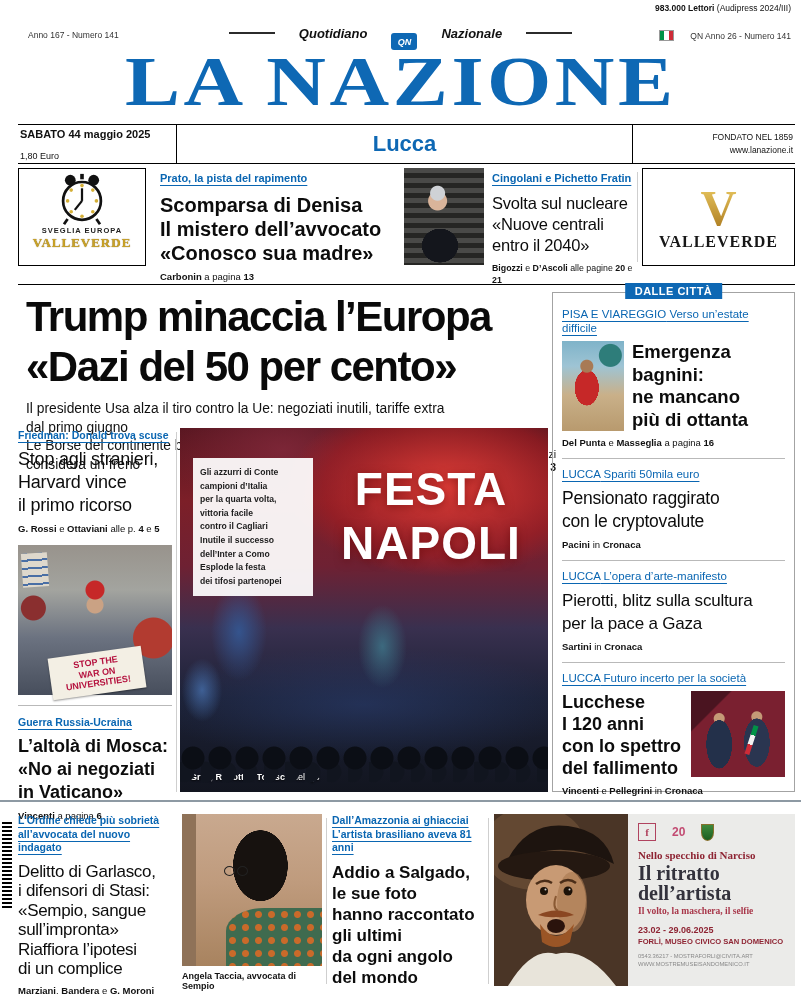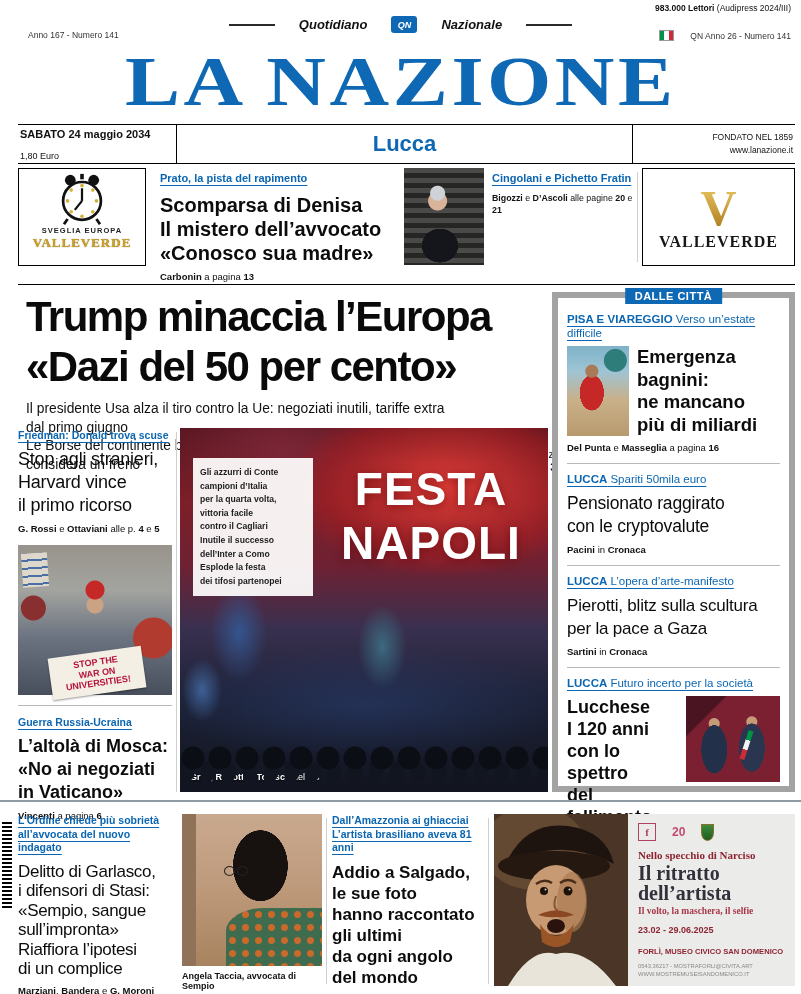--- a/index.html
+++ b/index.html
@@ -8,21 +8,21 @@
   .pre{white-space:pre-line;}
   .b{font-weight:700;}
 
   
   .audipress{position:absolute;top:3px;right:10px;font-size:8.5px;color:#111;}
   .audipress .b{font-weight:800;}
   .qnline{position:absolute;top:16px;left:0;right:0;display:flex;align-items:center;justify-content:center;gap:24px;}
   .qnline .rule{width:46px;height:2px;background:#2b2b2b;}
   .qnword{font-size:13px;font-weight:700;font-style:italic;color:#111;}
   .qnlogo{width:26px;height:17px;background:#0e68b4;border-radius:3px;color:#fff;
-          font-size:9px;font-weight:800;font-style:italic;display:flex;align-items:center;justify-content:center;}
+          font-size:9px;font-weight:800;font-style:italic;display:flex;align-items:center;justify-content:center;margin-top:17px;}
   .annoleft{position:absolute;top:30px;left:28px;font-size:8.5px;color:#333;}
   .annoright{position:absolute;top:30px;right:10px;font-size:8.5px;color:#333;display:flex;align-items:center;gap:16px;}
   .flag{width:13px;height:9px;border:0.5px solid #999;
         background:linear-gradient(90deg,#009246 33%,#fff 33% 66%,#ce2b37 66%);}
 
   
   .masthead{position:absolute;top:44px;left:0;right:0;height:76px;display:flex;align-items:center;justify-content:center;}
   .masthead span{font-family:"Liberation Serif",serif;font-weight:700;font-size:70px;letter-spacing:3px;
                  color:#0e68b4;transform:scaleX(1.18);display:inline-block;line-height:1;}
 
@@ -38,21 +38,21 @@
 
   
   .ad-sveglia{position:absolute;left:18px;top:168px;width:128px;height:98px;border:1.5px solid #000;
               display:flex;flex-direction:column;align-items:center;justify-content:flex-start;padding-top:3px;box-sizing:border-box;}
   .sveglia-l1{font-size:7.5px;font-weight:800;letter-spacing:1px;color:#222;margin-top:-2px;}
   .sveglia-l2{font-family:"Liberation Serif",serif;font-size:13px;font-weight:800;letter-spacing:1px;color:#c9a227;
               text-shadow:0 0 1px #6b4f00;margin-top:0;}
   .kicker{color:#0a66b2;font-size:11px;font-weight:700;text-decoration:underline;
           text-decoration-color:#0a66b2;text-decoration-thickness:1px;text-underline-offset:3px;line-height:14px;}
   .kicker-rich{font-weight:400;}
-  .kicker-rich .b{font-weight:700;}
+  .kicker-rich .b{font-weight:400;}
   .story-denisa{position:absolute;left:160px;top:168px;width:240px;}
   .hl{color:#0c0c0c;}
   .hl-bold{font-weight:800;}
   .hl-light{font-weight:400;letter-spacing:-0.2px;}
   .story-denisa .hl{font-size:20px;line-height:24px;margin-top:7px;}
   .byline{font-size:9.5px;color:#111;white-space:pre-line;line-height:12px;margin-top:6px;}
   .photo{position:absolute;}
   .ph-cingolani{left:404px;top:168px;width:80px;height:97px;
     background-image:
       radial-gradient(circle at 42% 26%,#cfd2d6 0 7px,transparent 8px),
@@ -72,21 +72,21 @@
   .rule-full{position:absolute;left:18px;right:6px;top:284px;height:1px;background:#000;}
 
   
   .lead{position:absolute;left:26px;top:292px;width:530px;}
   .lead-h{font-size:42px;line-height:50px;font-weight:800;letter-spacing:-1.5px;color:#0a0a0a;}
   .lead-sub-row{display:flex;margin-top:8px;}
   .lead-sub{width:438px;font-size:13.8px;line-height:18.5px;color:#111;}
   .lead-serv{flex:1;text-align:right;font-size:10.5px;line-height:13px;align-self:flex-end;white-space:pre-line;}
 
   
-  .citta{position:absolute;left:552px;top:292px;width:243px;height:500px;border:6px solid #a3a3a3;box-sizing:border-box;}
+  .citta{position:absolute;left:552px;top:292px;width:243px;height:500px;border:1px solid #a3a3a3;box-sizing:border-box;}
   .citta-badge{position:absolute;top:-10px;left:50%;transform:translateX(-50%);background:#0e68b4;color:#fff;
                font-size:11px;font-weight:800;padding:2px 10px;letter-spacing:0.5px;white-space:nowrap;}
   .citta-inner{padding:14px 9px 0 9px;}
   .citta .kicker{font-size:11.5px;display:block;}
   .cittarow{display:flex;gap:8px;margin-top:6px;}
   .ph-bagnini{position:static;width:62px;height:90px;flex:0 0 62px;
     background-image:
       radial-gradient(circle at 78% 16%,#2e7d7a 0 11px,transparent 12px),
       radial-gradient(circle at 40% 28%,#a87a55 0 6px,transparent 7px),
       radial-gradient(ellipse 15px 22px at 40% 52%,#c62828 0 80%,transparent 81%),
@@ -177,21 +177,21 @@
   .ad-logos{display:flex;align-items:center;gap:16px;margin-bottom:8px;}
   .logo-f{width:16px;height:16px;border:1px solid #b0435f;color:#b0435f;font-weight:700;font-size:11px;
           display:flex;align-items:center;justify-content:center;font-family:"Liberation Serif",serif;}
   .logo-gmf{color:#c24b72;font-weight:800;font-size:12px;font-family:"Liberation Sans",sans-serif;}
   .logo-crest{width:11px;height:15px;background:linear-gradient(180deg,#3f8a3c,#1b5e20);border-radius:0 0 50% 50%;
               border:1px solid #86702c;}
   .ad-kicker{color:#8e2433;font-size:11px;font-weight:700;}
   .ad-title{color:#33323c;font-size:20px;line-height:20px;font-weight:800;margin-top:2px;}
   .ad-sub{color:#a8374a;font-size:9.5px;font-weight:700;margin-top:3px;}
   .ad-dates{color:#8e2433;font-size:9px;font-weight:700;margin-top:9px;font-family:"Liberation Sans",sans-serif;}
-  .ad-venue{color:#8e2433;font-size:7.6px;font-weight:800;margin-top:12px;font-family:"Liberation Sans",sans-serif;}
+  .ad-venue{color:#8e2433;font-size:7.6px;font-weight:800;margin-top:2px;font-family:"Liberation Sans",sans-serif;}
   .ad-contact{color:#8a8a8a;font-size:5.8px;line-height:8px;margin-top:6px;font-family:"Liberation Sans",sans-serif;}
 </style>
 </head>
 <body>
 
 <div class="page">
 
   <div class="audipress"><span class="b">983.000 Lettori</span><span> (Audipress 2024/III)</span></div>
   <div class="qnline">
     <div class="rule"></div>
@@ -205,21 +205,21 @@
     <span class="flag"></span>
     <span>QN Anno 26 - Numero 141</span>
   </div>
 
   <div class="masthead">
       <span>LA NAZIONE</span>
     </div>
 
   <div class="datebar">
     <div class="cell db-left">
-      <div class="db-date">SABATO 24 maggio 2034</div>
+      <div class="db-date">SABATO 44 maggio 2025</div>
       <div class="db-price">1,80 Euro</div>
     </div>
     <div class="cell db-center">
       <div class="db-edition">Lucca</div>
     </div>
     <div class="cell db-right">
       <div>FONDATO NEL 1859</div>
       <div>www.lanazione.it</div>
     </div>
   </div>
@@ -254,20 +254,23 @@
     <div class="hl hl-bold pre">Scomparsa di Denisa
 Il mistero dell’avvocato
 «Conosco sua madre»</div>
     <div class="byline"><span class="b">Carbonin</span><span> a pagina </span><span class="b">13</span></div>
   </div>
 
   <div class="photo ph-cingolani"></div>
 
   <div class="story-nucleare">
     <span class="kicker">Cingolani e Pichetto Fratin</span>
+    <div class="hl hl-light pre">Svolta sul nucleare
+«Nuove centrali
+entro il 2040»</div>
     <div class="byline"><span class="b">Bigozzi</span><span> e </span><span class="b">D’Ascoli</span><span> alle pagine </span><span class="b">20</span><span> e </span><span class="b">21</span></div>
   </div>
 
   <div class="vsep" style="left:637px;top:172px;height:90px;"></div>
 
   <div class="ad-valleverde">
     <div class="vv-v">V</div>
     <div class="vv-name">VALLEVERDE</div>
   </div>
 
@@ -286,21 +289,21 @@
 
   <div class="citta">
     <div class="citta-badge">DALLE CITTÀ</div>
     <div class="citta-inner">
       <span class="kicker kicker-rich"><span class="b">PISA E VIAREGGIO</span><span> Verso un’estate difficile</span></span>
       <div class="cittarow">
         <div class="ph-bagnini"></div>
         <div class="hl hl-bold hl-bagnini pre">Emergenza
 bagnini:
 ne mancano
-più di miliardi</div>
+più di ottanta</div>
       </div>
       <div class="byline"><span class="b">Del Punta</span><span> e </span><span class="b">Masseglia</span><span> a pagina </span><span class="b">16</span></div>
       <div class="citta-div"></div>
 
       <span class="kicker kicker-rich"><span class="b">LUCCA</span><span> Spariti 50mila euro</span></span>
       <div class="hl hl-light hl-crypto pre">Pensionato raggirato
 con le cryptovalute</div>
       <div class="byline"><span class="b">Pacini</span><span> in </span><span class="b">Cronaca</span></div>
       <div class="citta-div"></div>
 

